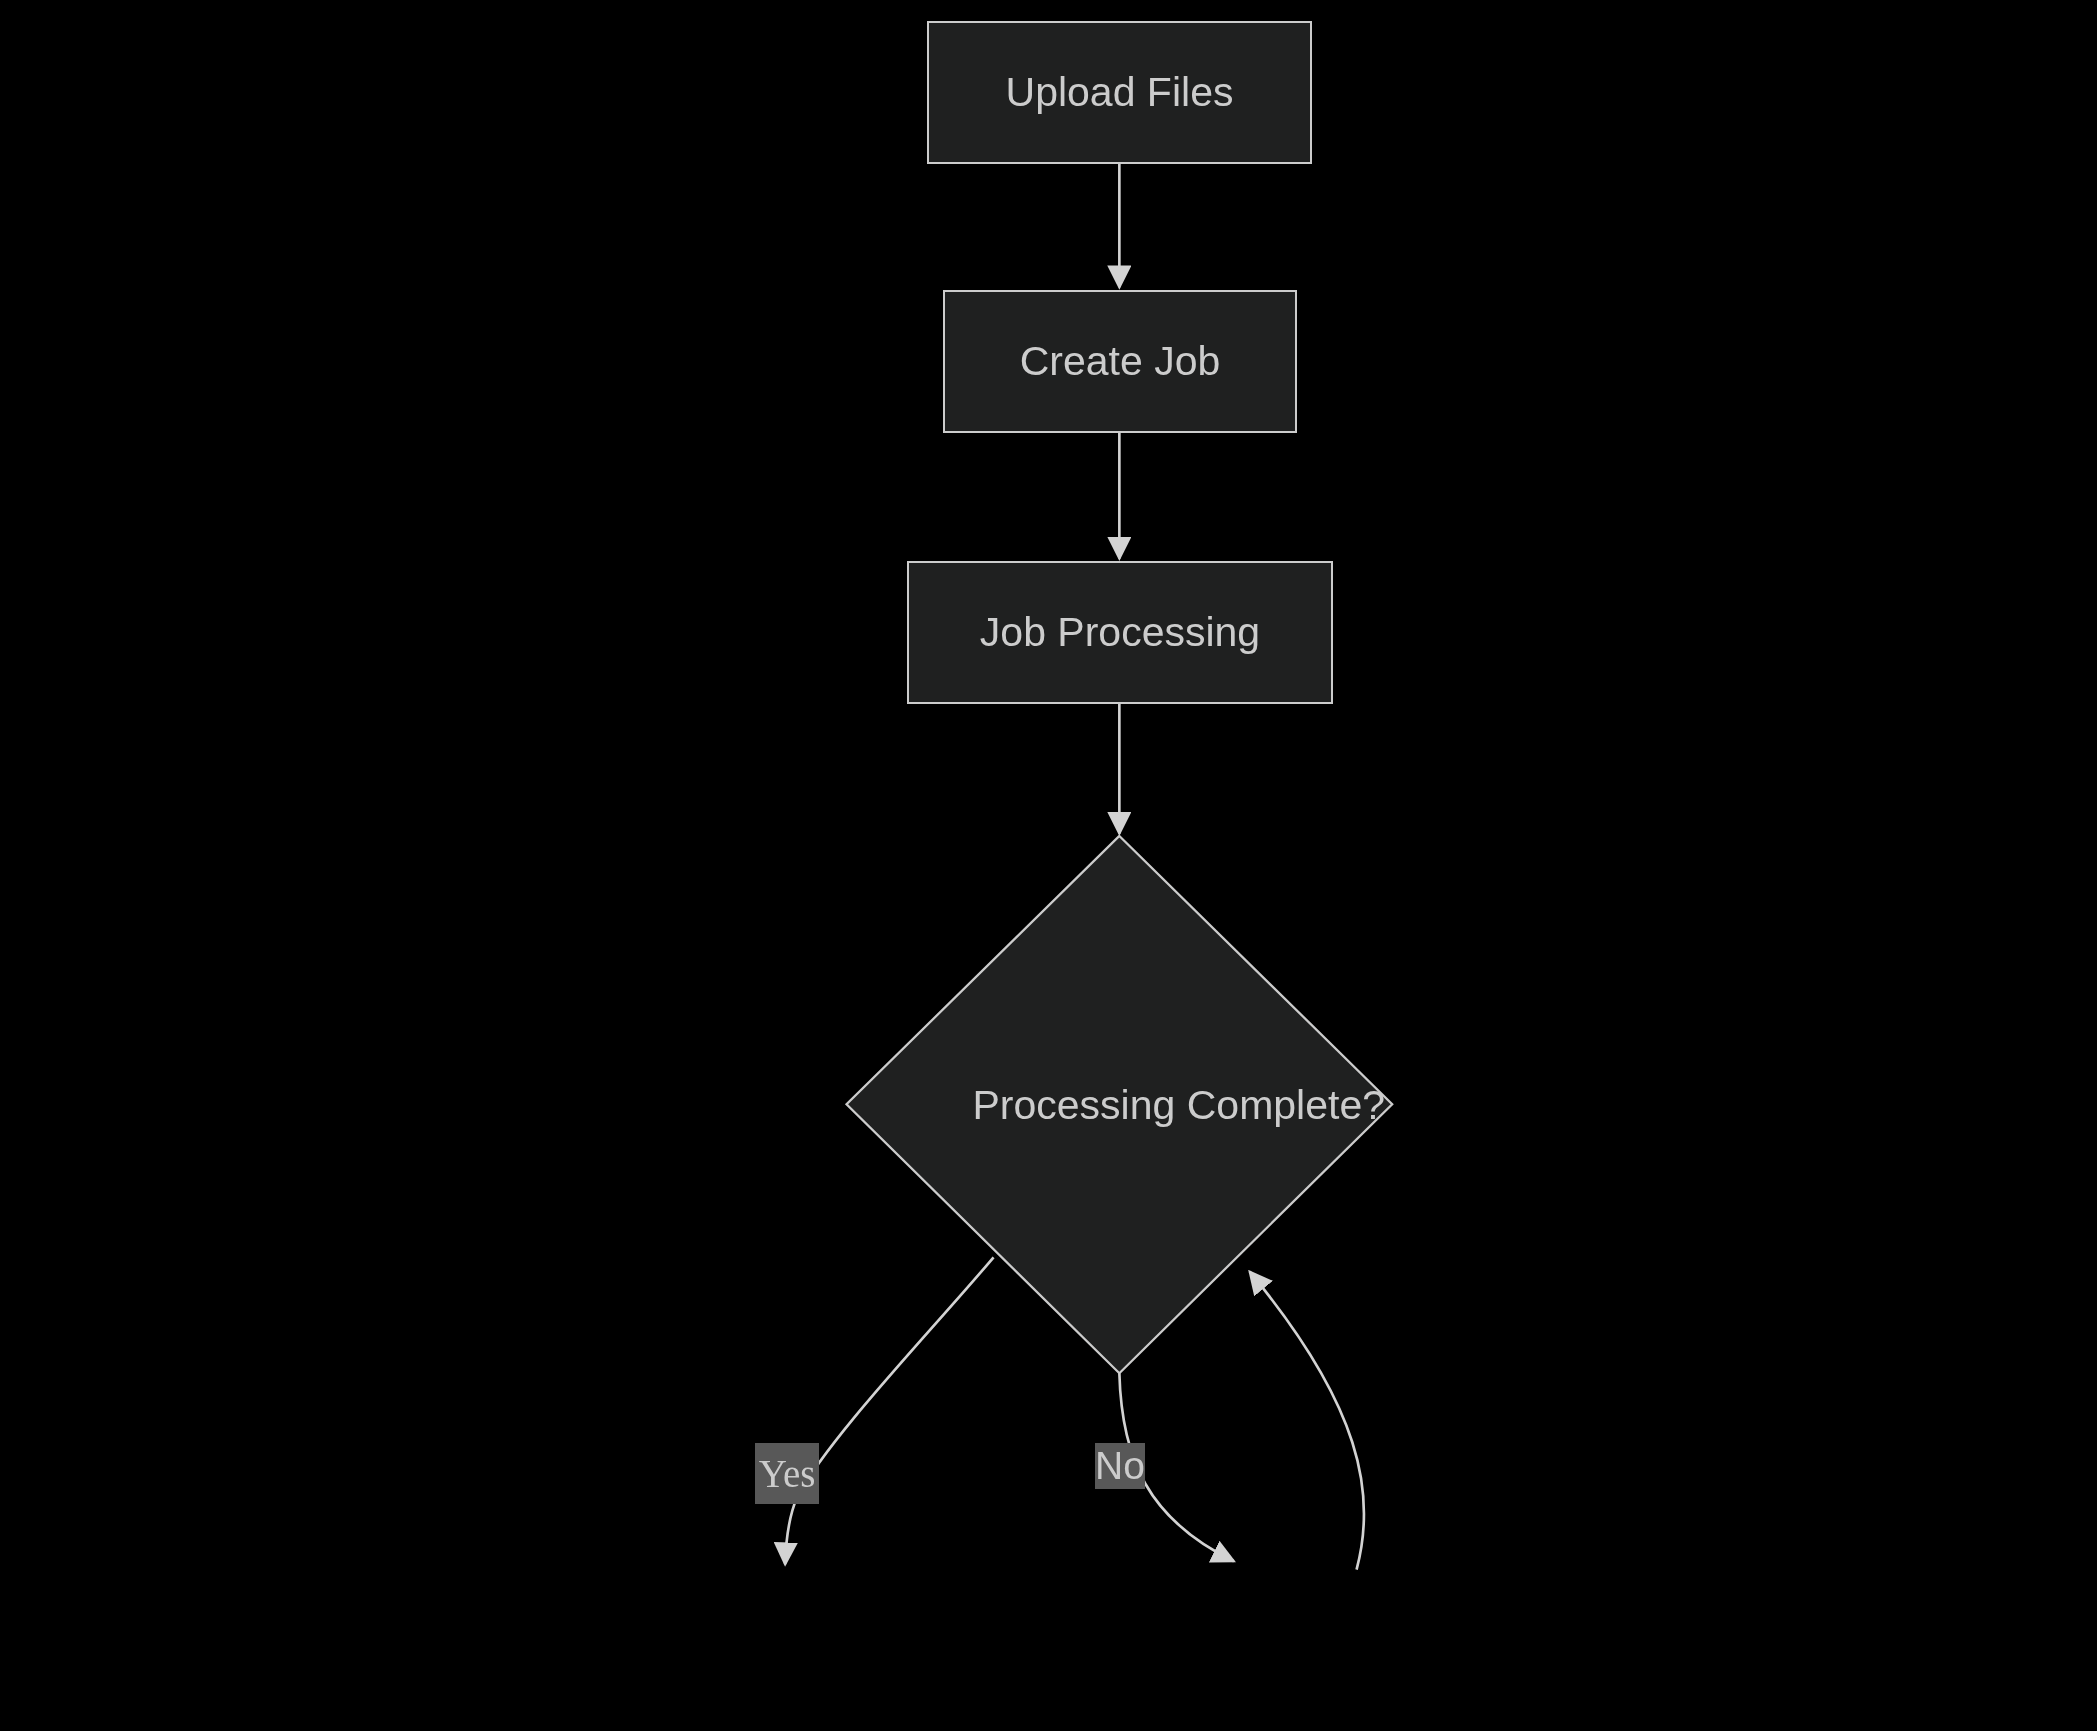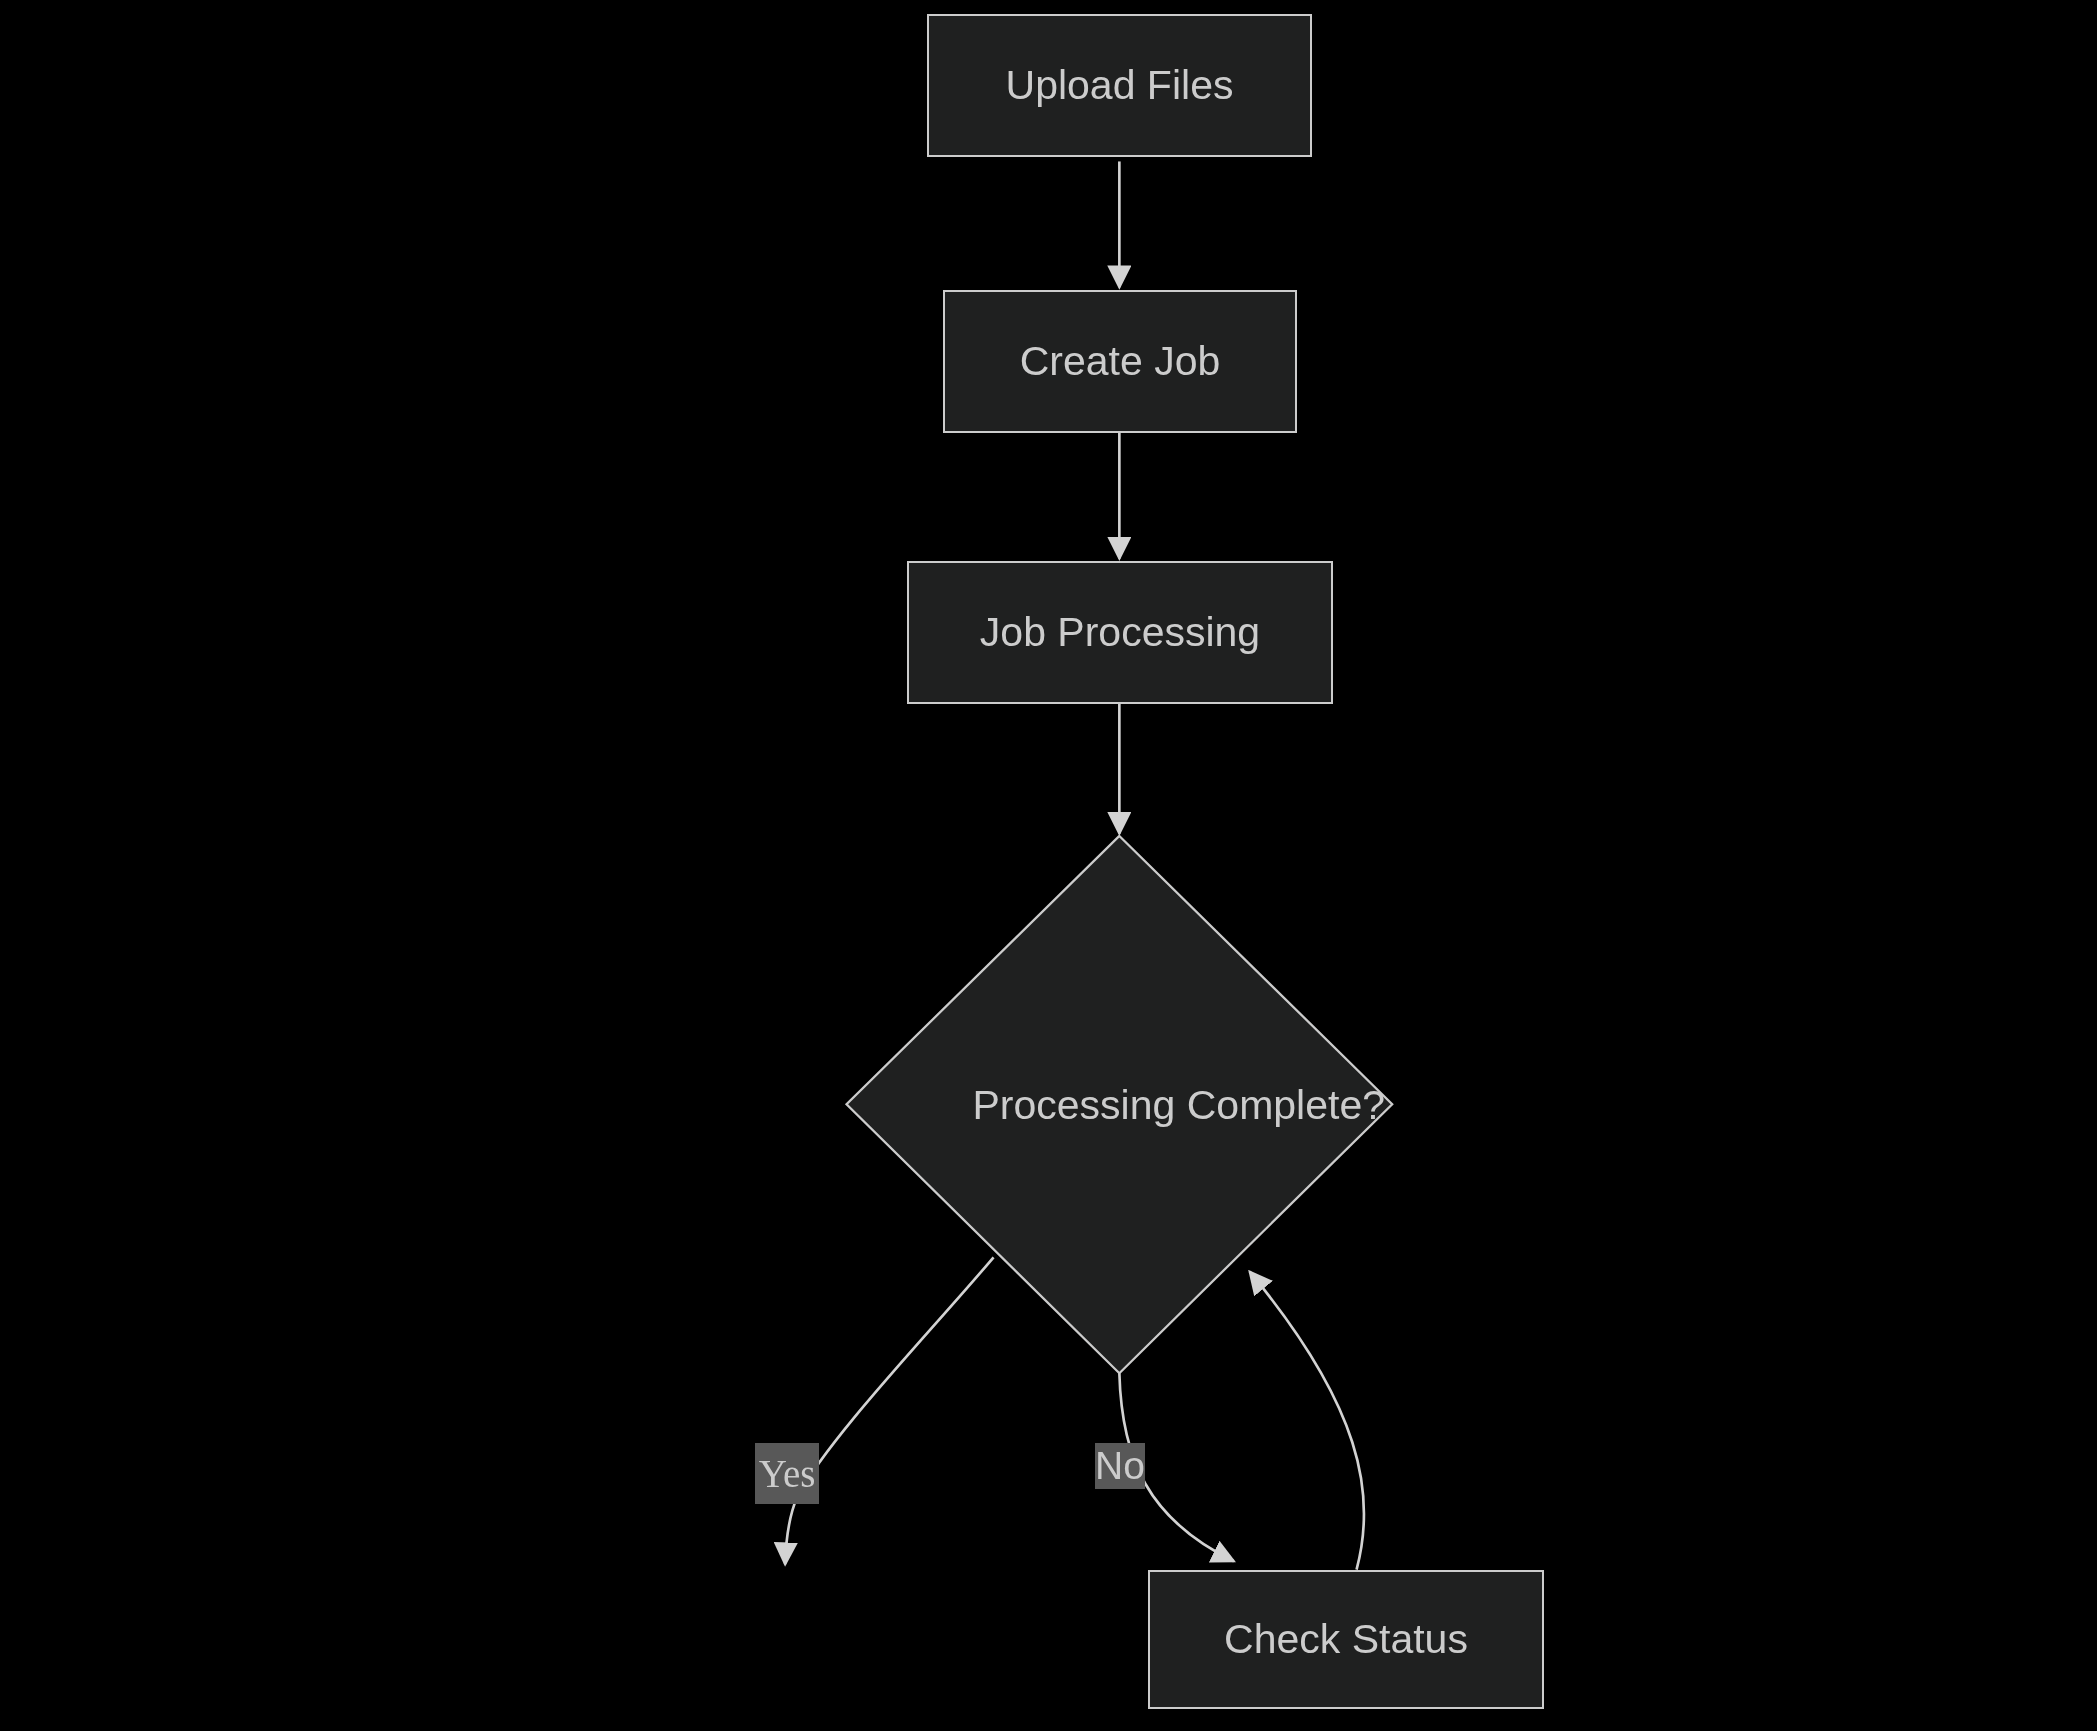--- a/index.html
+++ b/index.html
@@ -40,21 +40,21 @@
     background: #1f2020;
     border: 2.3px solid #cccccc;
     color: #cccccc;
     font-size: 41px;
     display: flex;
     align-items: center;
     justify-content: center;
     text-align: center;
     white-space: nowrap;
   }
-  .node-upload   { left: 927px; top:   14px; width: 385px; height: 143px; }
+  .node-upload   { left: 927px; top:   21px; width: 385px; height: 143px; }
   .node-create   { left: 943px; top:  290px; width: 354px; height: 143px; }
   .node-process  { left: 907px; top:  561px; width: 426px; height: 143px; }
   .node-download { left:  553px; top: 1570px; width: 466px; height: 139px; }
   .node-check    { left: 1148px; top: 1570px; width: 396px; height: 139px; }
   .decision-label {
     position: absolute;
     left: 854px;
     top: 1067px;
     width: 531px;
     height: 76px;
@@ -125,18 +125,15 @@
 
   <div class="edge-label edge-label-yes">
     <span>Yes</span>
   </div>
 
   <div class="edge-label edge-label-no">
     <span>No</span>
   </div>
 
 
-  <div class="node node-check">
-    <span>Check Status</span>
-  </div>
 
 </div>
 
 
 </body></html>

